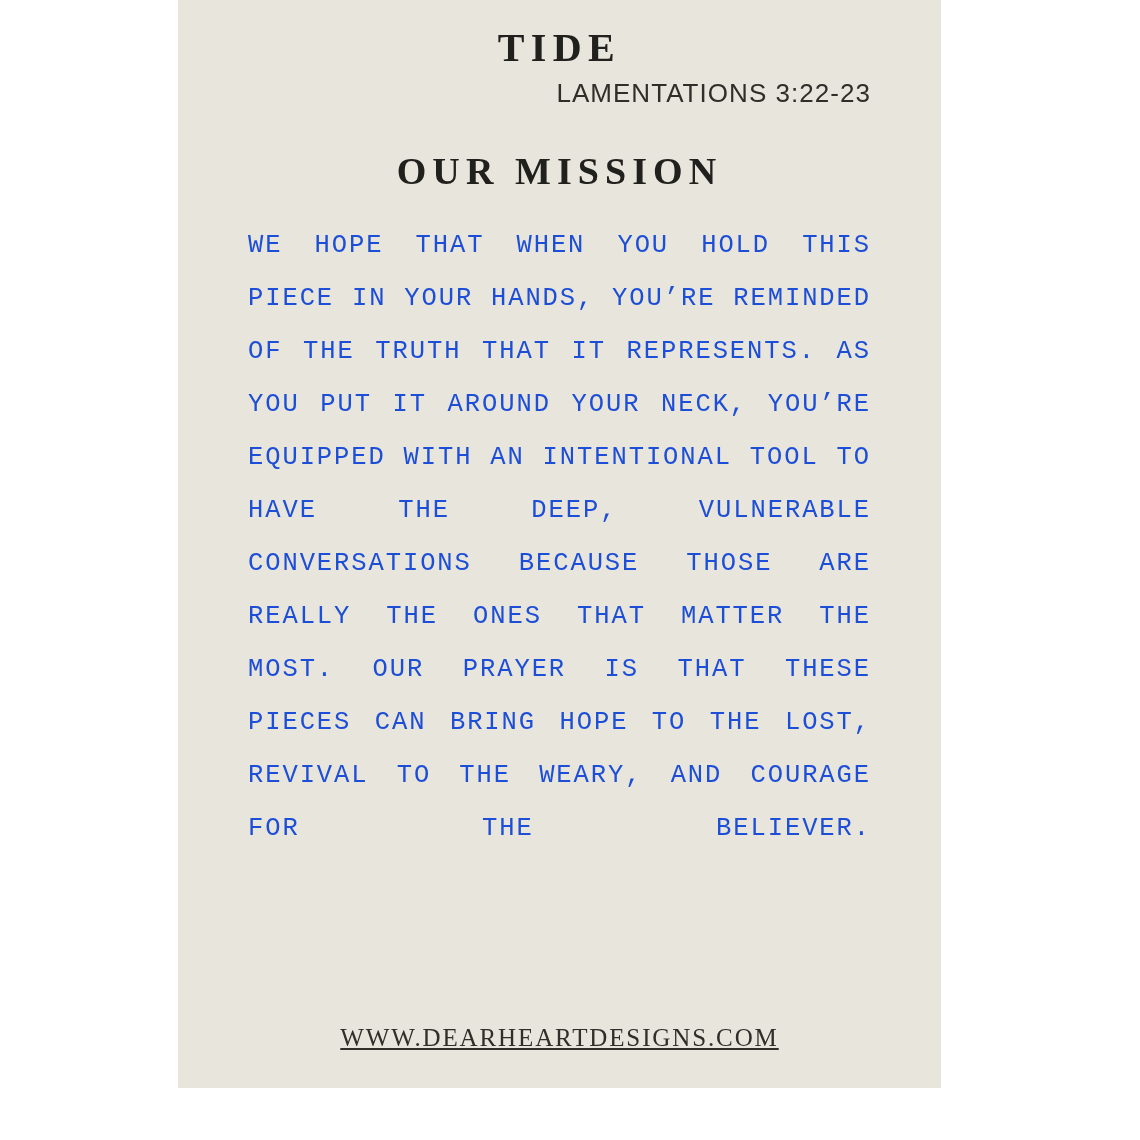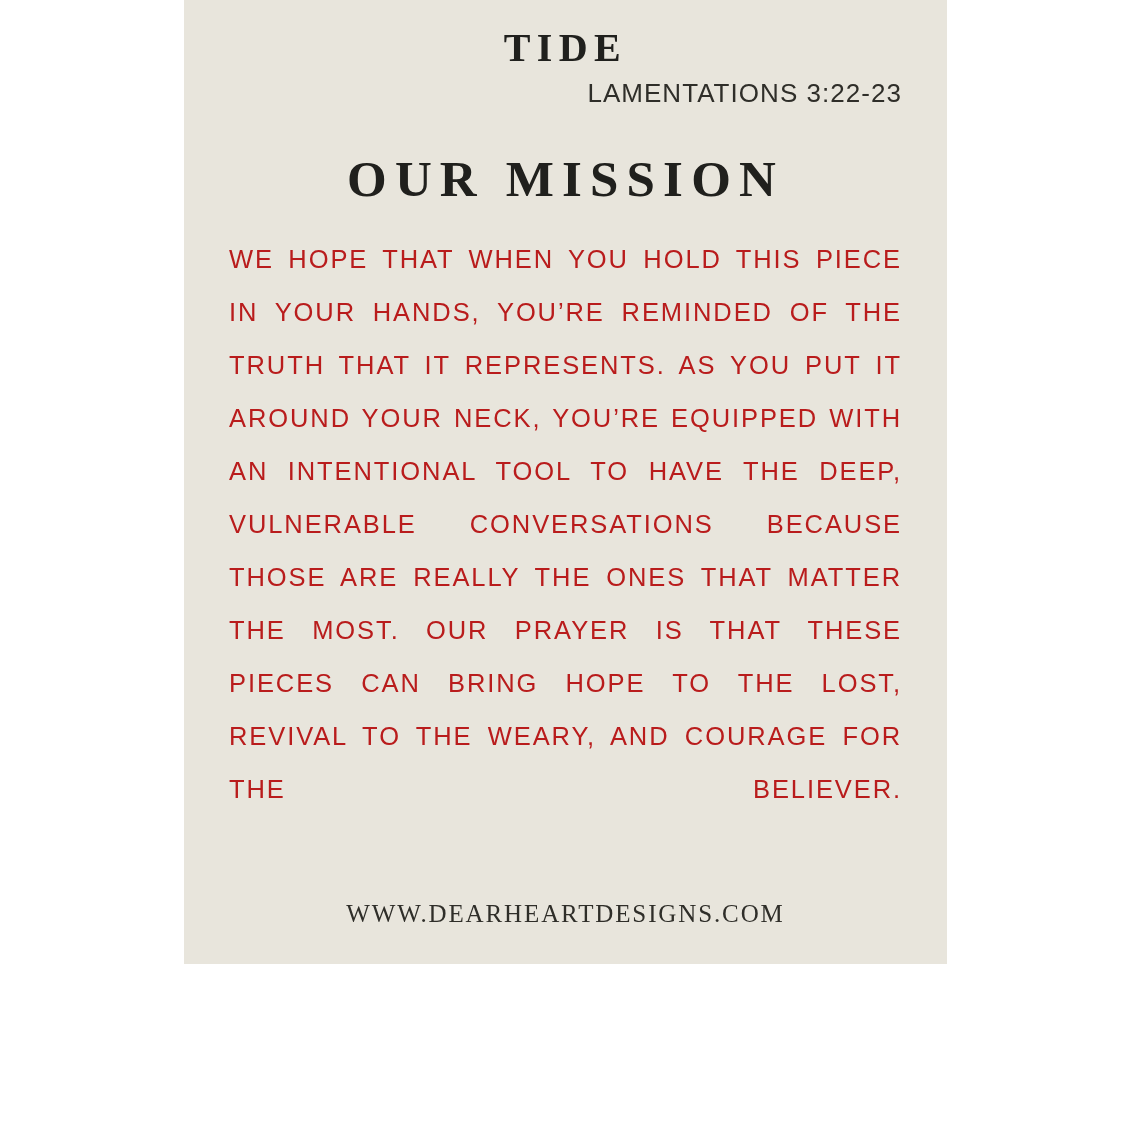--- a/index.html
+++ b/index.html
@@ -8,27 +8,27 @@
   }
   body {
     width: 1140px;
     height: 1140px;
     background: #ffffff;
     font-family: "Liberation Sans", sans-serif;
     overflow: hidden;
   }
   .card {
     position: absolute;
-    left: 184px;
+    left: 178px;
     top: 0;
     width: 763px;
-    height: 964px;
+    height: 1088px;
     background: #e8e5dc;
     box-sizing: border-box;
-    padding: 0 45px;
+    padding: 0 70px;
     color: #2b2a26;
   }
   .title {
     text-align: center;
     font-family: "Liberation Serif", serif;
     font-weight: 700;
     letter-spacing: 0.16em;
     color: #20201d;
   }
   .product-title {
@@ -47,32 +47,33 @@
     font-weight: 400;
   }
   .verse-ref {
     margin: 8px 0 0 0;
     font-size: 26px;
     letter-spacing: 0.04em;
     text-align: right;
     color: #2f2e29;
   }
   .mission-title {
-    font-size: 51px;
+    font-size: 38px;
     margin: 42px 0 0 0;
     line-height: 1.1;
   }
   .mission-body {
     margin: 26px 0 0 0;
     font-size: 25.5px;
     letter-spacing: 0.075em;
     line-height: 2.08;
     text-align: justify;
     text-align-last: justify;
-    color: #b91c1c;
+    color: #1d4ed8;
+    font-family: Liberation Mono, monospace;
   }
   .footer {
     position: absolute;
     left: 45px;
     right: 45px;
     bottom: 36px;
   }
   .footer-line1 {
     text-align: center;
     font-size: 25.5px;
@@ -84,20 +85,21 @@
     display: inline-block;
     width: 18px;
   }
   .footer-line2 {
     text-align: center;
     font-size: 25px;
     letter-spacing: 0.075em;
     color: #2f2e29;
     margin-top: 6px;
     font-family: "Liberation Serif", serif;
+    text-decoration: underline;
   }
 </style>
 </head>
 <body>
 
 <div class="card">
 
   <h1 class="title product-title">TIDE</h1>
 
 

